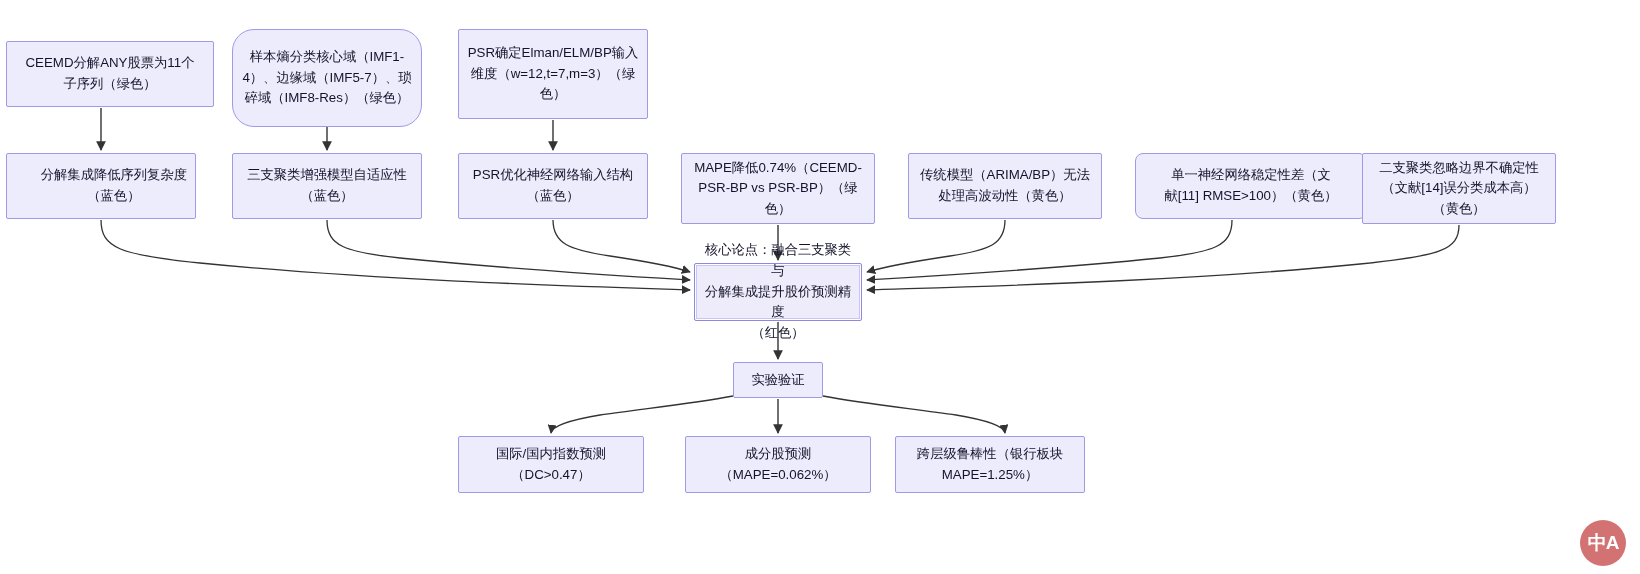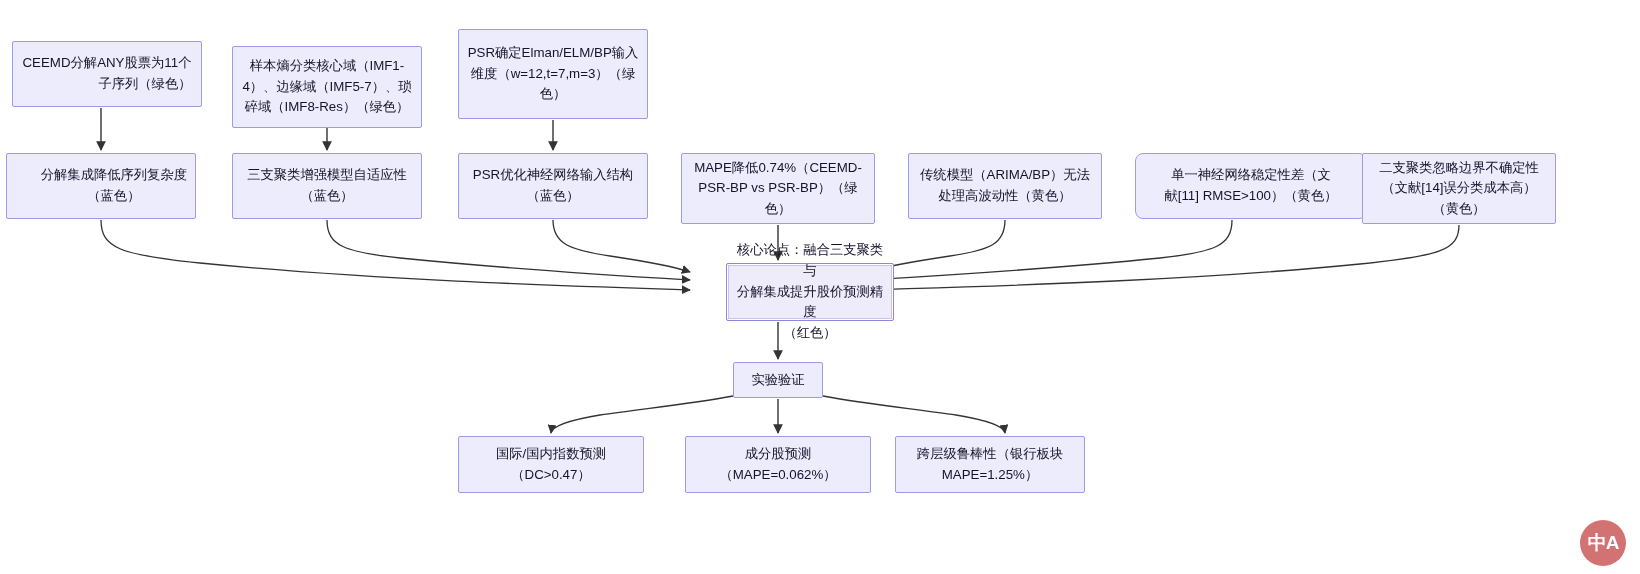--- a/index.html
+++ b/index.html
@@ -93,26 +93,26 @@
     <path d="M 1232 220 C 1232 246 1214 252 1160 258 C 1040 270 918 277 867 280"></path>
     <path d="M 1459 225 C 1459 250 1440 256 1360 264 C 1180 282 956 287 867 290"></path>
   </g>
 
   <g fill="none" stroke="#333333" stroke-width="1.3" marker-end="url(#arrow)">
     <path d="M 733 396 C 690 404 640 409 600 415 C 570 420 552 426 551 433"></path>
     <path d="M 823 396 C 866 404 916 409 956 415 C 986 420 1004 426 1005 433"></path>
   </g>
 </svg>
 
-<div class="node" style="left:12px; top:41px; width:190px; height:66px;text-align:right;">
+<div class="node" style="left:6px; top:41px; width:208px; height:66px;">
   <span class="node-label">CEEMD分解ANY股票为11个
 子序列（绿色）</span>
 </div>
 
-<div class="node" style="left:232px; top:46px; width:190px; height:82px;">
+<div class="node" style="left:232px; top:29px; width:190px; height:98px;border-radius:22px;">
   <span class="node-label">样本熵分类核心域（IMF1-
 4）、边缘域（IMF5-7）、琐
 碎域（IMF8-Res）（绿色）</span>
 </div>
 
 <div class="node" style="left:458px; top:29px; width:190px; height:90px;">
   <span class="node-label">PSR确定Elman/ELM/BP输入
 维度（w=12,t=7,m=3）（绿
 色）</span>
 </div>
@@ -147,21 +147,21 @@
   <span class="node-label">单一神经网络稳定性差（文
 献[11] RMSE&gt;100）（黄色）</span>
 </div>
 
 <div class="node" style="left:1362px; top:153px; width:194px; height:71px;">
   <span class="node-label">二支聚类忽略边界不确定性
 （文献[14]误分类成本高）
 （黄色）</span>
 </div>
 
-<div class="node core" style="left:694px; top:263px; width:168px; height:58px;margin-left:32px;">
+<div class="node core" style="left:694px; top:263px; width:168px; height:58px;">
   <span class="node-label">核心论点：融合三支聚类与
 分解集成提升股价预测精度
 （红色）</span>
 </div>
 
 <div class="node" style="left:733px; top:362px; width:90px; height:36px;">
   <span class="node-label">实验验证</span>
 </div>
 
 <div class="node" style="left:458px; top:436px; width:186px; height:57px;">

